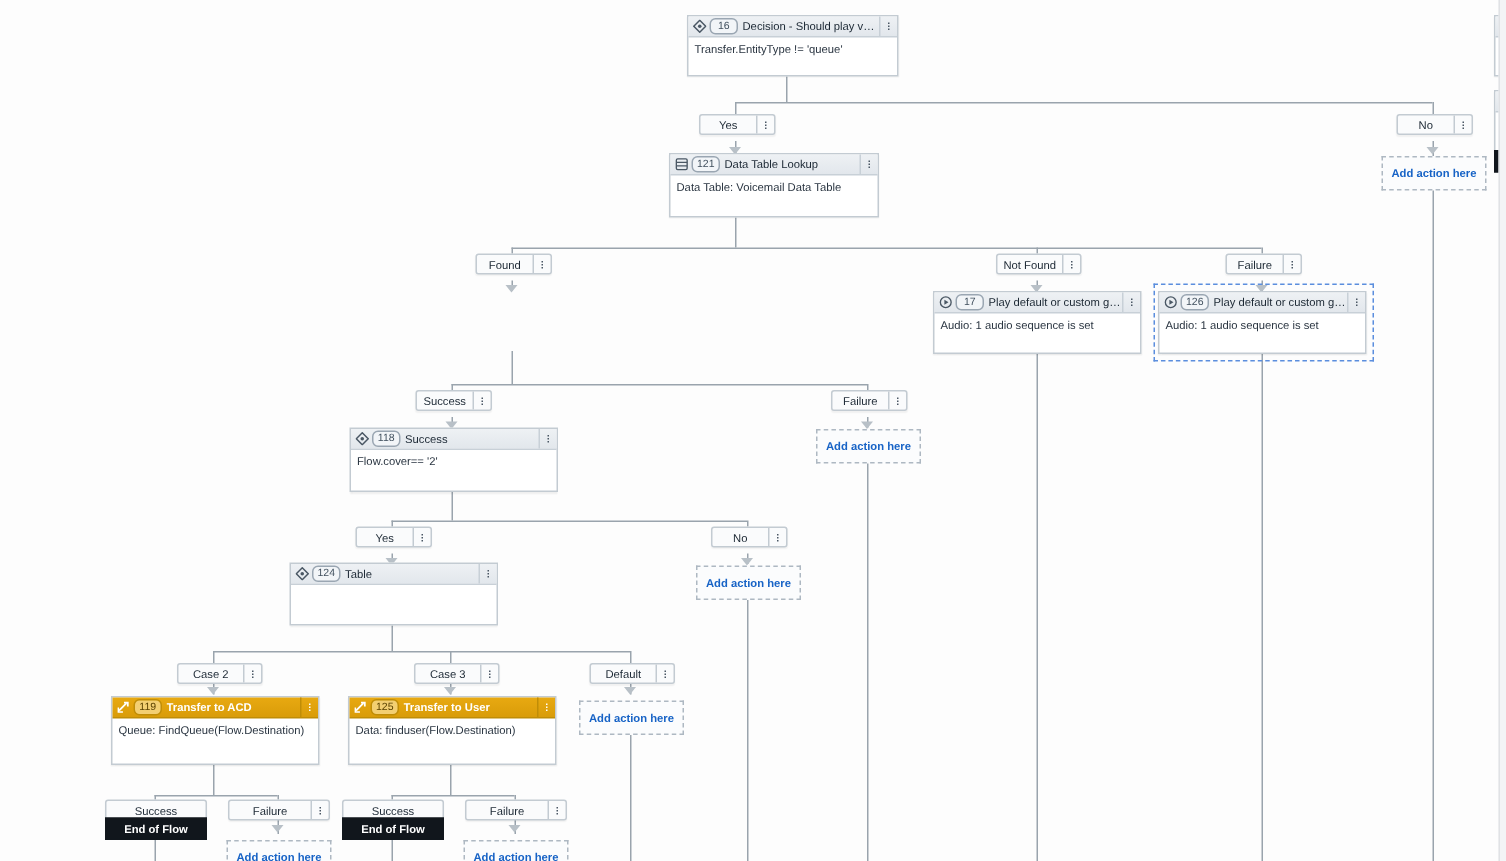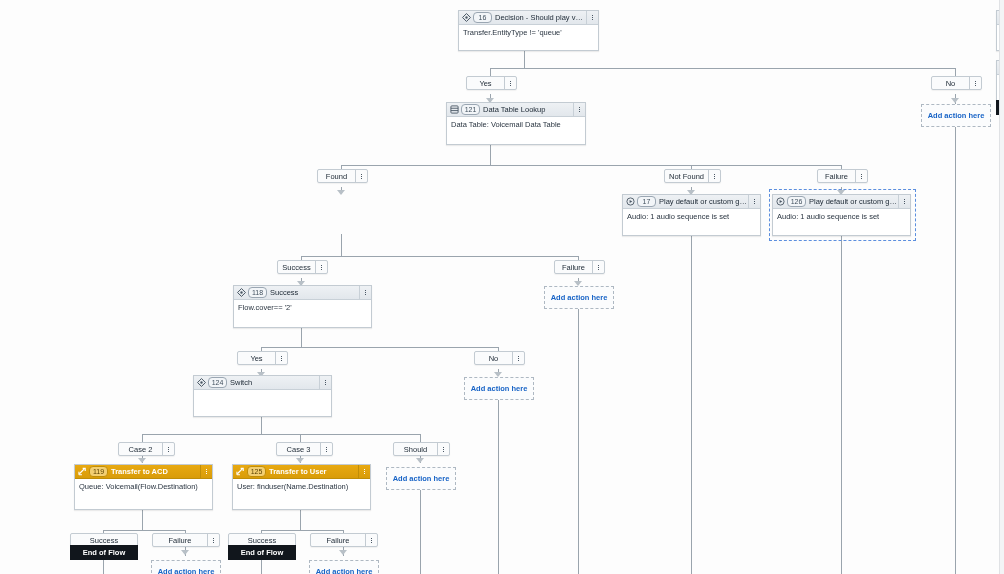--- a/index.html
+++ b/index.html
@@ -371,21 +371,21 @@
 
   <div class="node" style="left:193px;top:375px;width:137px;height:40px;">
     <div class="hd">
       <span class="ico">
         <svg width="9" height="9" viewBox="0 0 10 10">
             <path d="M5 .6 9.4 5 5 9.4 .6 5Z" fill="none" stroke="#4a5764" stroke-width="1.1"></path>
             <circle cx="5" cy="5" r="1.3" fill="#4a5764"></circle>
           </svg>
       </span>
       <span class="idb">124</span>
-      <span class="ttl">Switch</span>
+      <span class="ttl">Table</span>
       <span class="kebab">
           <span class="kdots">
             <i></i>
             <i></i>
             <i></i>
           </span>
         </span>
     </div>
   </div>
 
@@ -403,21 +403,21 @@
     <span class="btx">Case 3</span>
     <span class="kebab">
         <span class="kdots">
           <i></i>
           <i></i>
           <i></i>
         </span>
       </span>
   </div>
   <div class="branch" style="left:393px;top:442px;width:55px;">
-    <span class="btx">Should</span>
+    <span class="btx">Default</span>
     <span class="kebab">
         <span class="kdots">
           <i></i>
           <i></i>
           <i></i>
         </span>
       </span>
   </div>
   <div class="addact" style="left:386px;top:467px;width:68px;height:21px;">
     <span>Add action here</span>
@@ -435,21 +435,21 @@
       <span class="idb">119</span>
       <span class="ttl">Transfer to ACD</span>
       <span class="kebab">
           <span class="kdots">
             <i></i>
             <i></i>
             <i></i>
           </span>
         </span>
     </div>
-    <div class="bd">Queue: Voicemail(Flow.Destination)</div>
+    <div class="bd">Queue: FindQueue(Flow.Destination)</div>
   </div>
 
   <div class="node orange" style="left:232px;top:464px;width:137px;height:44px;">
     <div class="hd">
       <span class="ico">
         <svg width="9" height="9" viewBox="0 0 10 10">
             <path d="M1.5 7.5 7 2" stroke="#ffffff" stroke-width="1.3" fill="none"></path>
             <path d="M5.2 1.6H8v2.8" stroke="#ffffff" stroke-width="1.3" fill="none"></path>
             <path d="M1 5.2v3.4h3.4" stroke="#ffffff" stroke-width="1.1" fill="none"></path>
           </svg>
@@ -457,21 +457,21 @@
       <span class="idb">125</span>
       <span class="ttl">Transfer to User</span>
       <span class="kebab">
           <span class="kdots">
             <i></i>
             <i></i>
             <i></i>
           </span>
         </span>
     </div>
-    <div class="bd">User: finduser(Name.Destination)</div>
+    <div class="bd">Data: finduser(Flow.Destination)</div>
   </div>
 
   <div class="branch" style="left:70px;top:533px;width:66px;">
     <span class="btx">Success</span>
   </div>
   <div class="endflow" style="left:70px;top:545px;width:66px;height:13px;">
     <span>End of Flow</span>
   </div>
   <div class="branch" style="left:152px;top:533px;width:66px;">
     <span class="btx">Failure</span>

